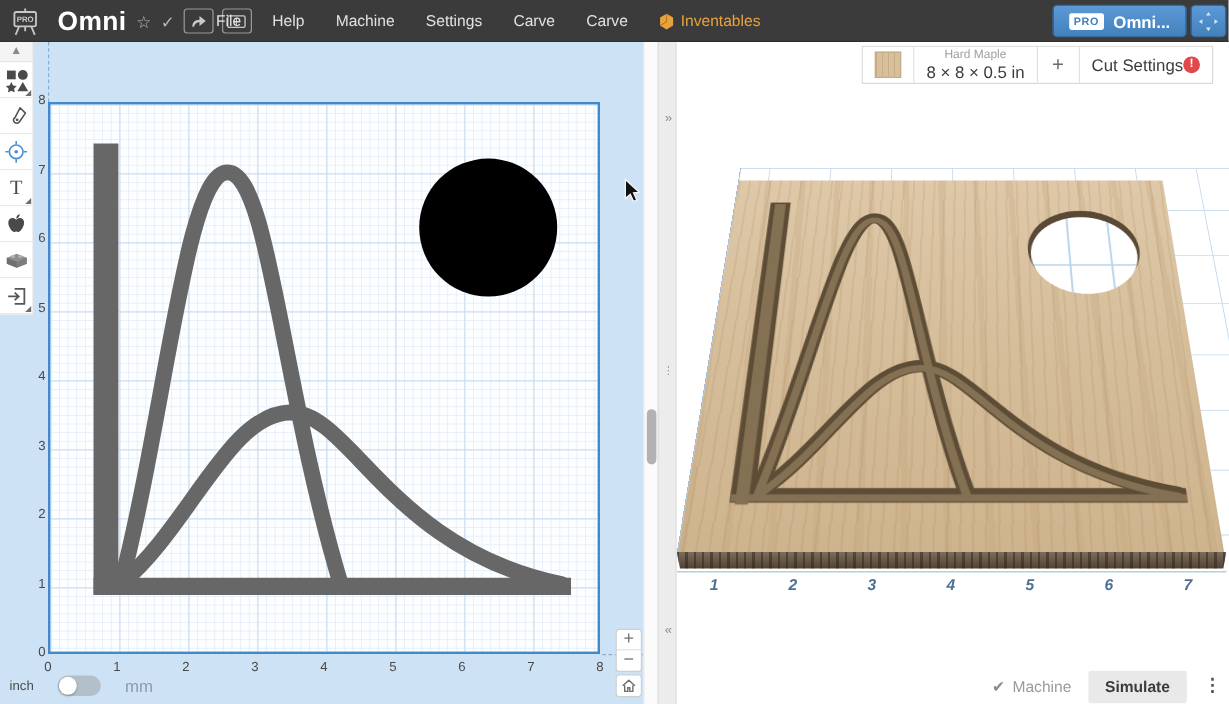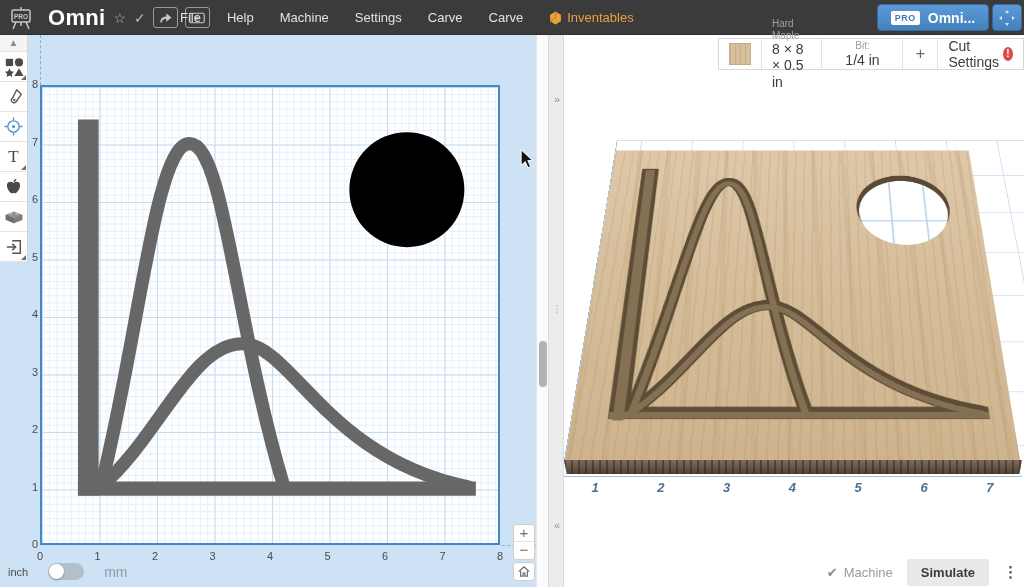--- a/index.html
+++ b/index.html
@@ -348,26 +348,20 @@
   <div id="cut-card">
     <div class="card-sec">
       <div id="swatch"></div>
     </div>
     <div class="card-sec">
       <div class="card-col">
         <span class="card-small">Hard Maple</span>
         <span class="card-main">8 × 8 × 0.5 in</span>
       </div>
     </div>
-    <div class="card-sec">
-      <div class="card-col" style="min-width:60px;">
-        <span class="card-small">Bit:</span>
-        <span class="card-main">1/4 in</span>
-      </div>
-    </div>
     <div class="card-sec" id="add-bit-button">+</div>
     <div class="card-sec" id="cut-settings">
       <span class="card-main">Cut Settings</span>
       <span id="warn-icon">!</span>
     </div>
   </div>
 
   <div id="sim-row">
     <span id="detailed">
       <span class="chk">✔</span>

